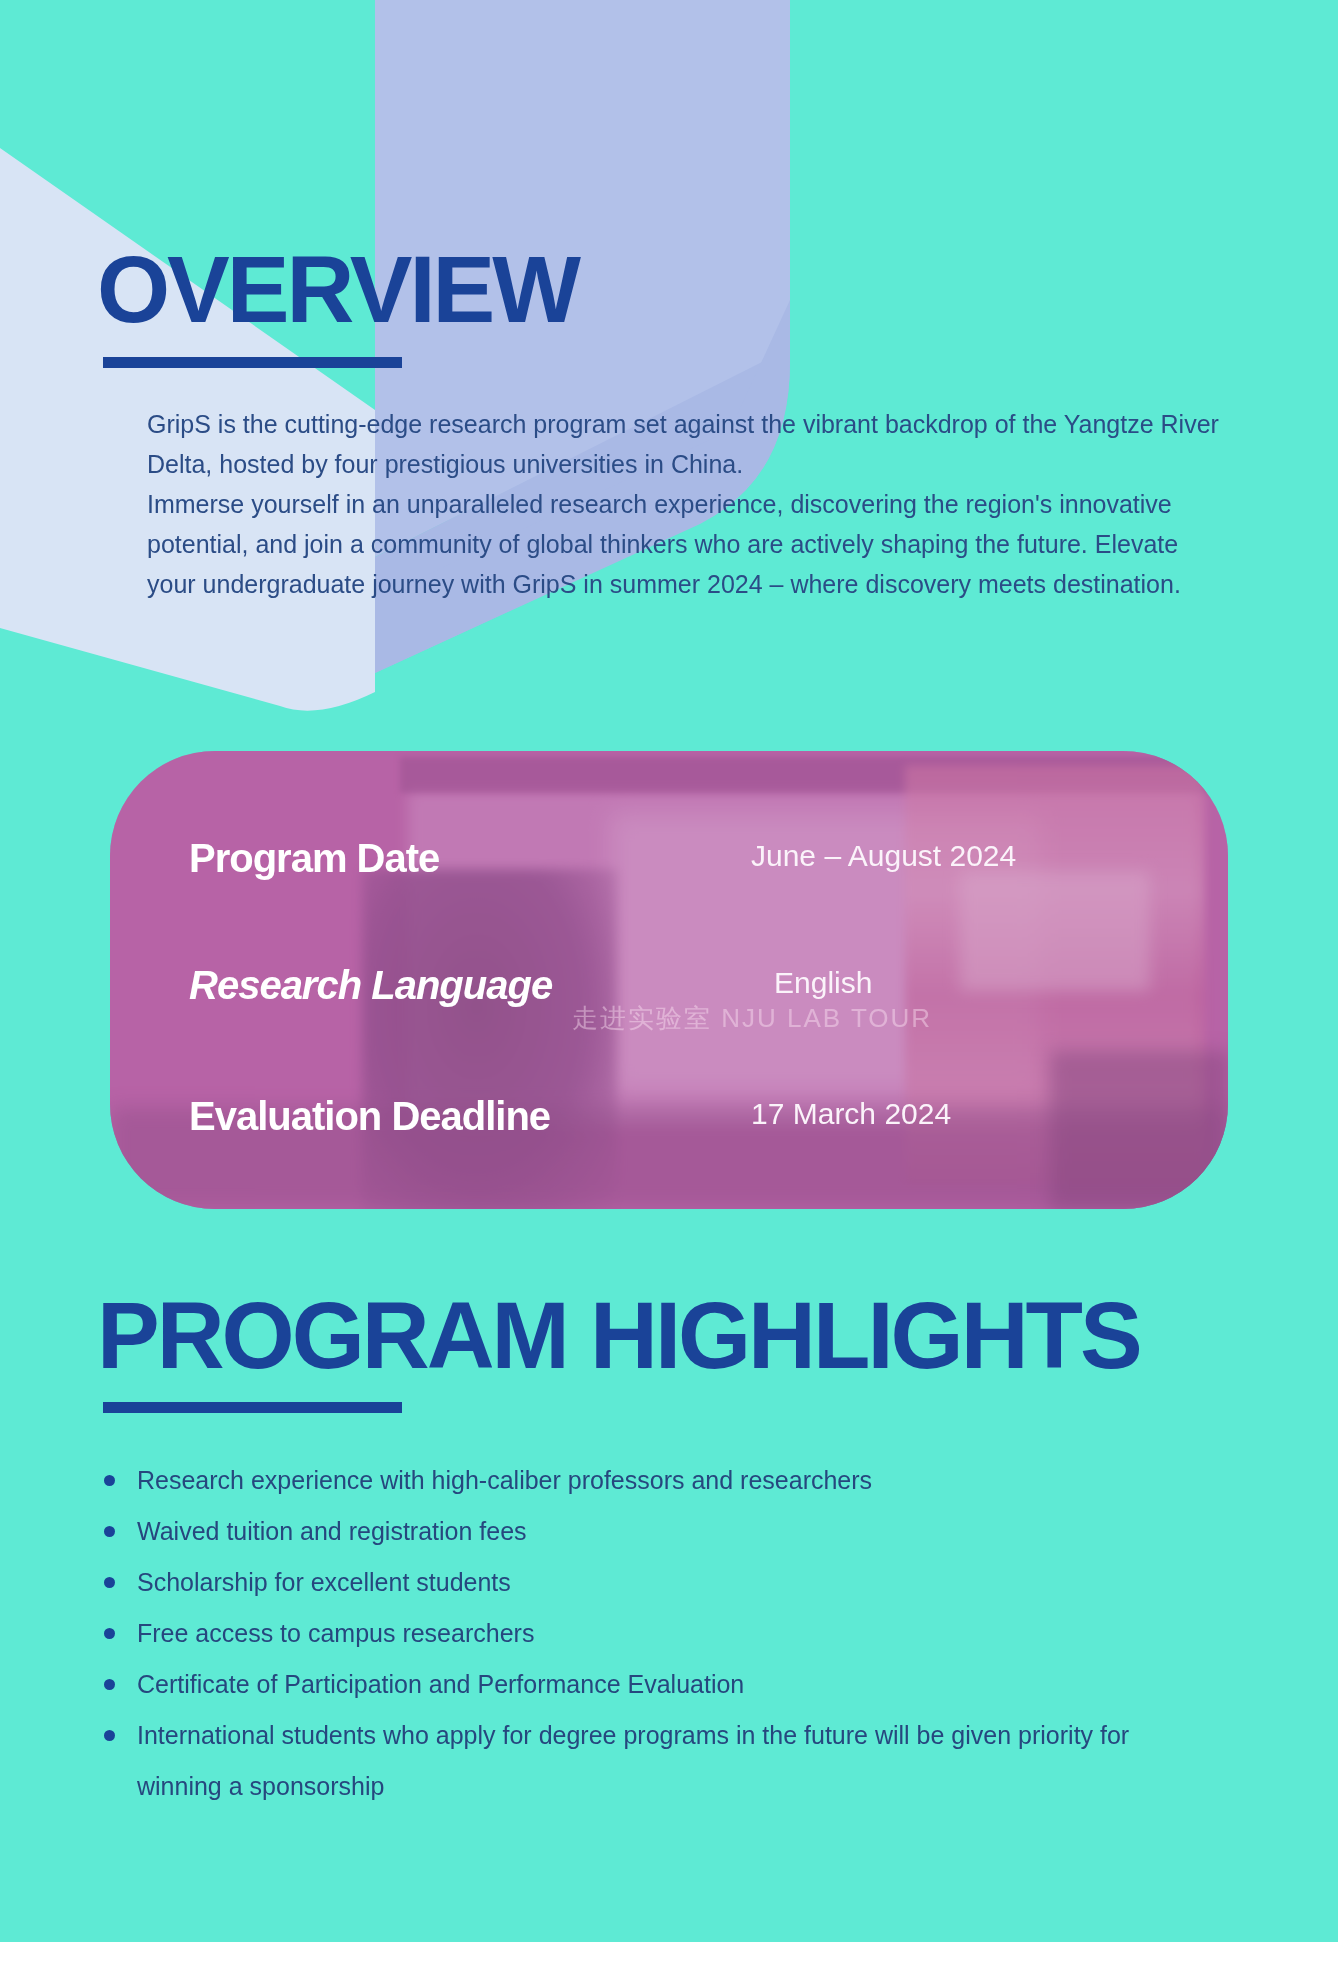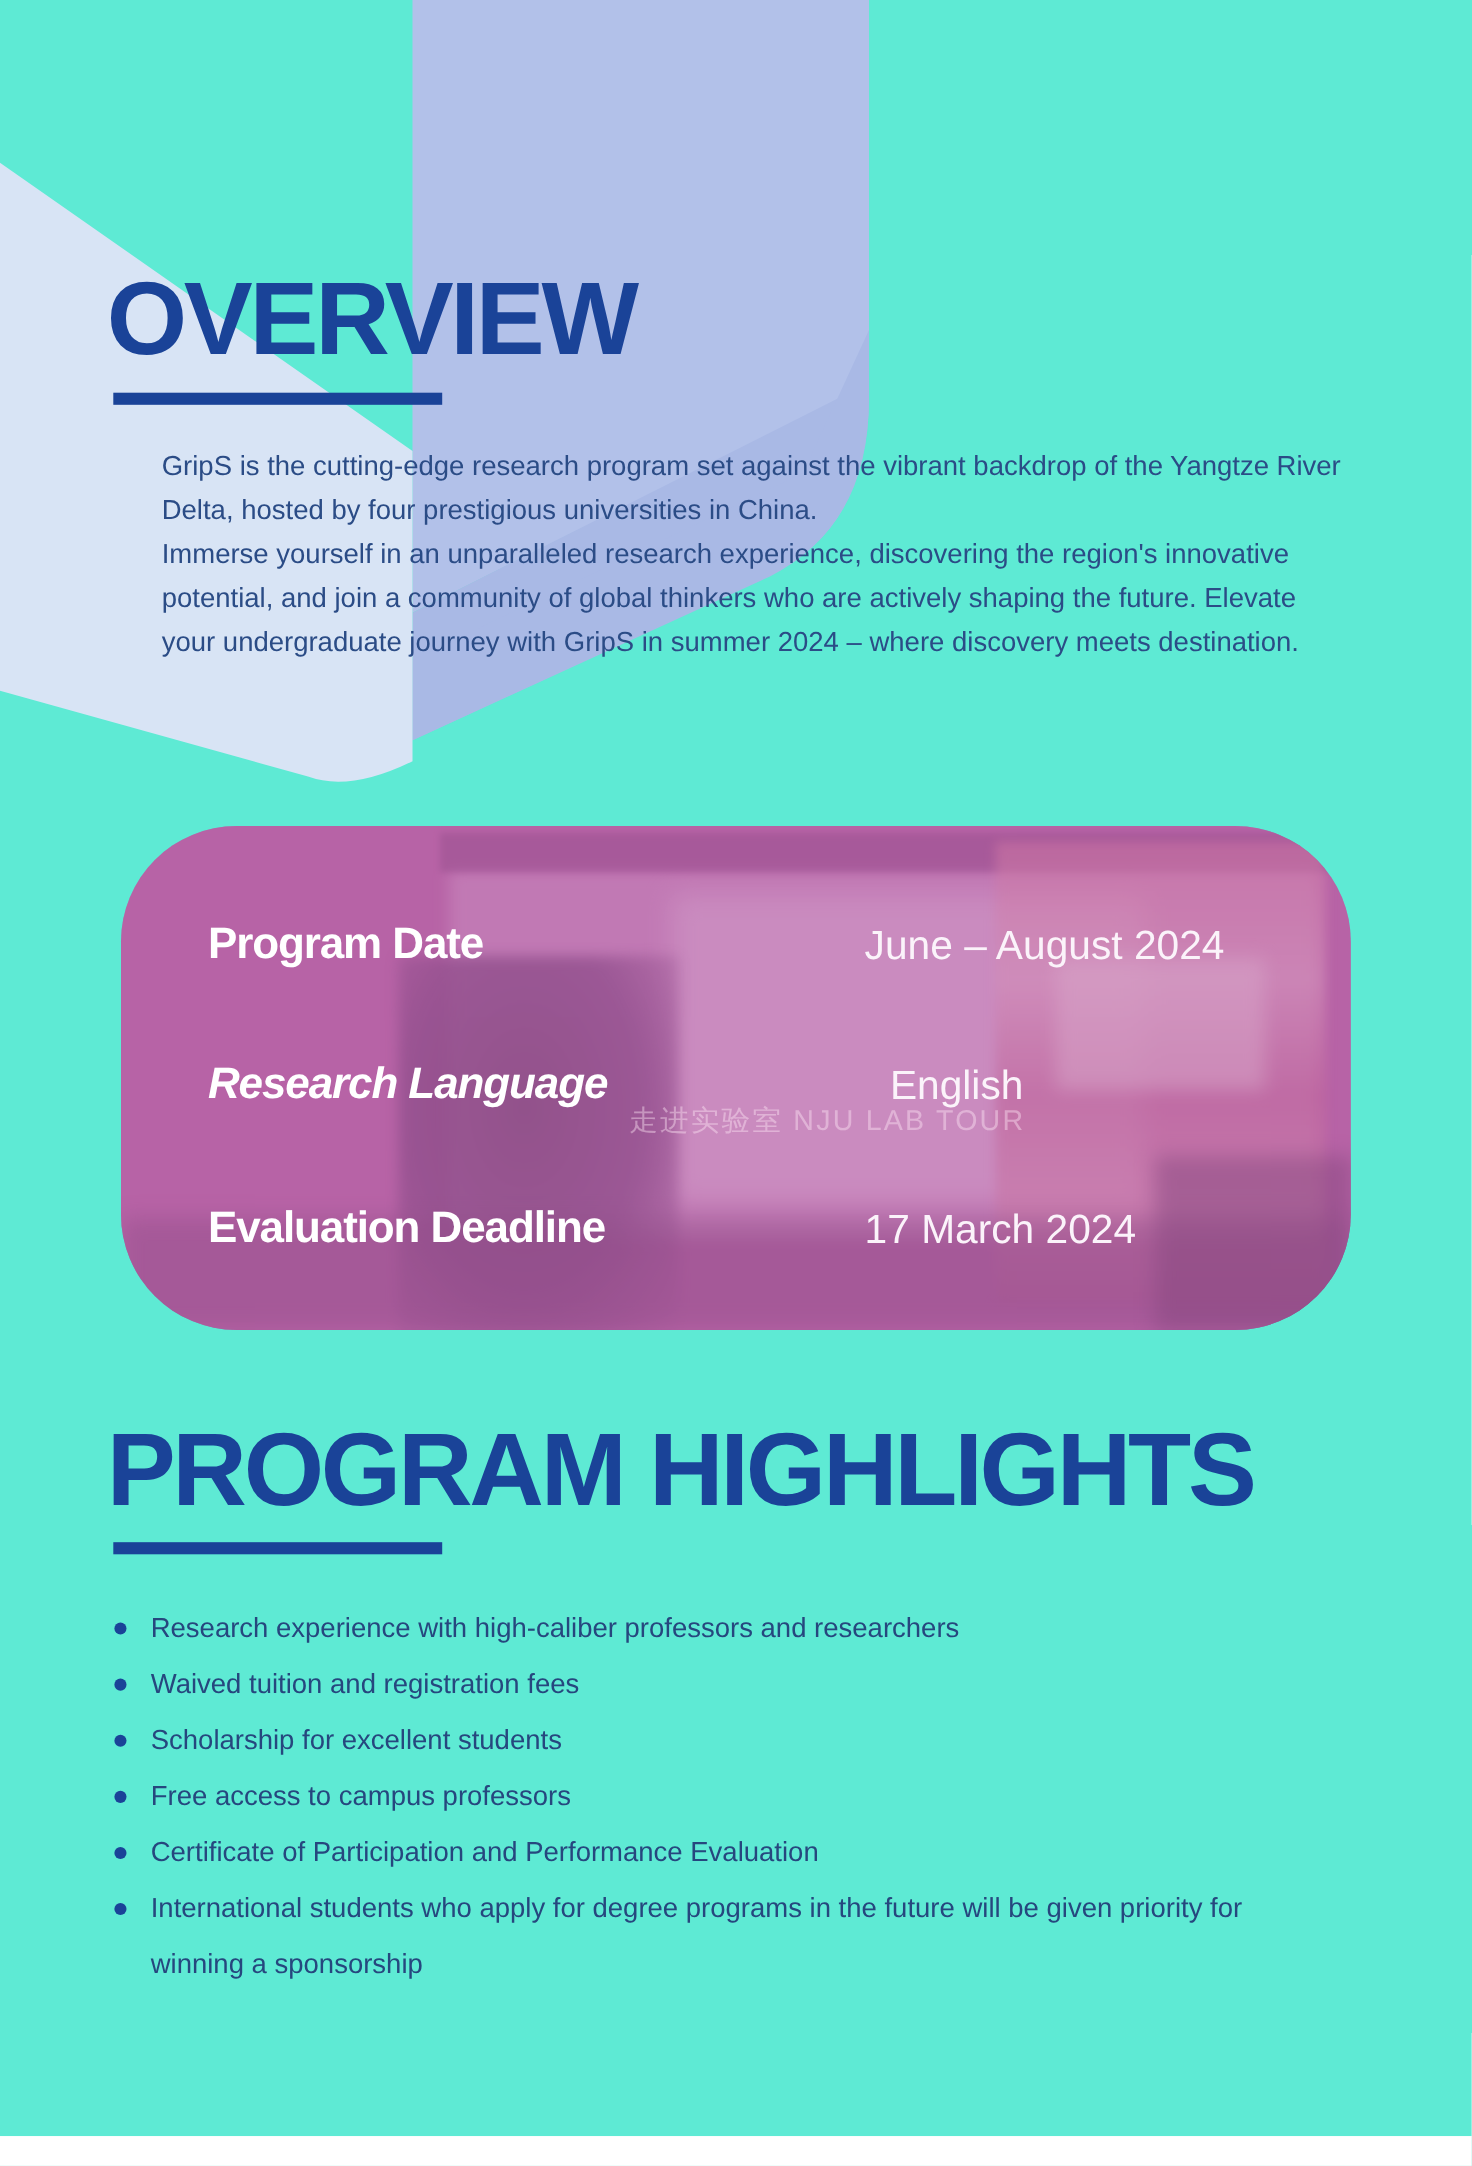--- a/index.html
+++ b/index.html
@@ -43,22 +43,22 @@
     opacity:.6;filter:blur(5px);}
   #ph-poster2{left:850px;top:120px;width:190px;height:120px;background:#f2dbe6;opacity:.5;filter:blur(8px);}
   #ph-floor{left:0px;top:356px;width:1118px;height:102px;background:#6f3a6f;opacity:.45;filter:blur(10px);}
   #ph-chair{left:940px;top:300px;width:180px;height:160px;background:#5e3160;opacity:.5;filter:blur(9px);}
   #ph-tint{left:0;top:0;width:1118px;height:458px;background:#b763a6;opacity:.45;}
   .card-label{
     position:absolute;left:79px;line-height:1;white-space:nowrap;
     font-weight:700;font-size:40px;color:#ffffff;letter-spacing:-1px;
   }
   .card-value{
-    position:absolute;left:676px;line-height:1;white-space:nowrap;
-    font-weight:400;font-size:37px;color:#fbf3fa;letter-spacing:0px;
+    position:absolute;left:641px;line-height:1;white-space:nowrap;
+    font-weight:400;font-size:30px;color:#fbf3fa;letter-spacing:0px;
   }
   #row0-label{top:87px;} #row0-value{top:90px;}
   #row1-label{top:214px;font-style:italic;} #row1-value{top:217px;margin-left:23px;}
   #row2-label{top:345px;} #row2-value{top:348px;}
   #card-watermark{
     position:absolute;left:462px;top:250px;white-space:nowrap;
     font-size:26px;letter-spacing:2px;color:#ffe9f6;opacity:.42;
     font-family:"Liberation Sans","DejaVu Sans",sans-serif;
   }
   
@@ -119,18 +119,18 @@
     <div id="row2-value" class="card-value">17 March 2024</div>
   </div>
 
   <div id="title-highlights" class="big-title">PROGRAM HIGHLIGHTS</div>
   <div id="underline-highlights" class="title-underline"></div>
 
   <ul id="highlights-list">
     <li>Research experience with high-caliber professors and researchers</li>
     <li>Waived tuition and registration fees</li>
     <li>Scholarship for excellent students</li>
-    <li>Free access to campus professors</li>
+    <li>Free access to campus researchers</li>
     <li>Certificate of Participation and Performance Evaluation</li>
     <li>International students who apply for degree programs in the future will be given priority for winning a sponsorship</li>
   </ul>
 
 </div>
 
 </body></html>

